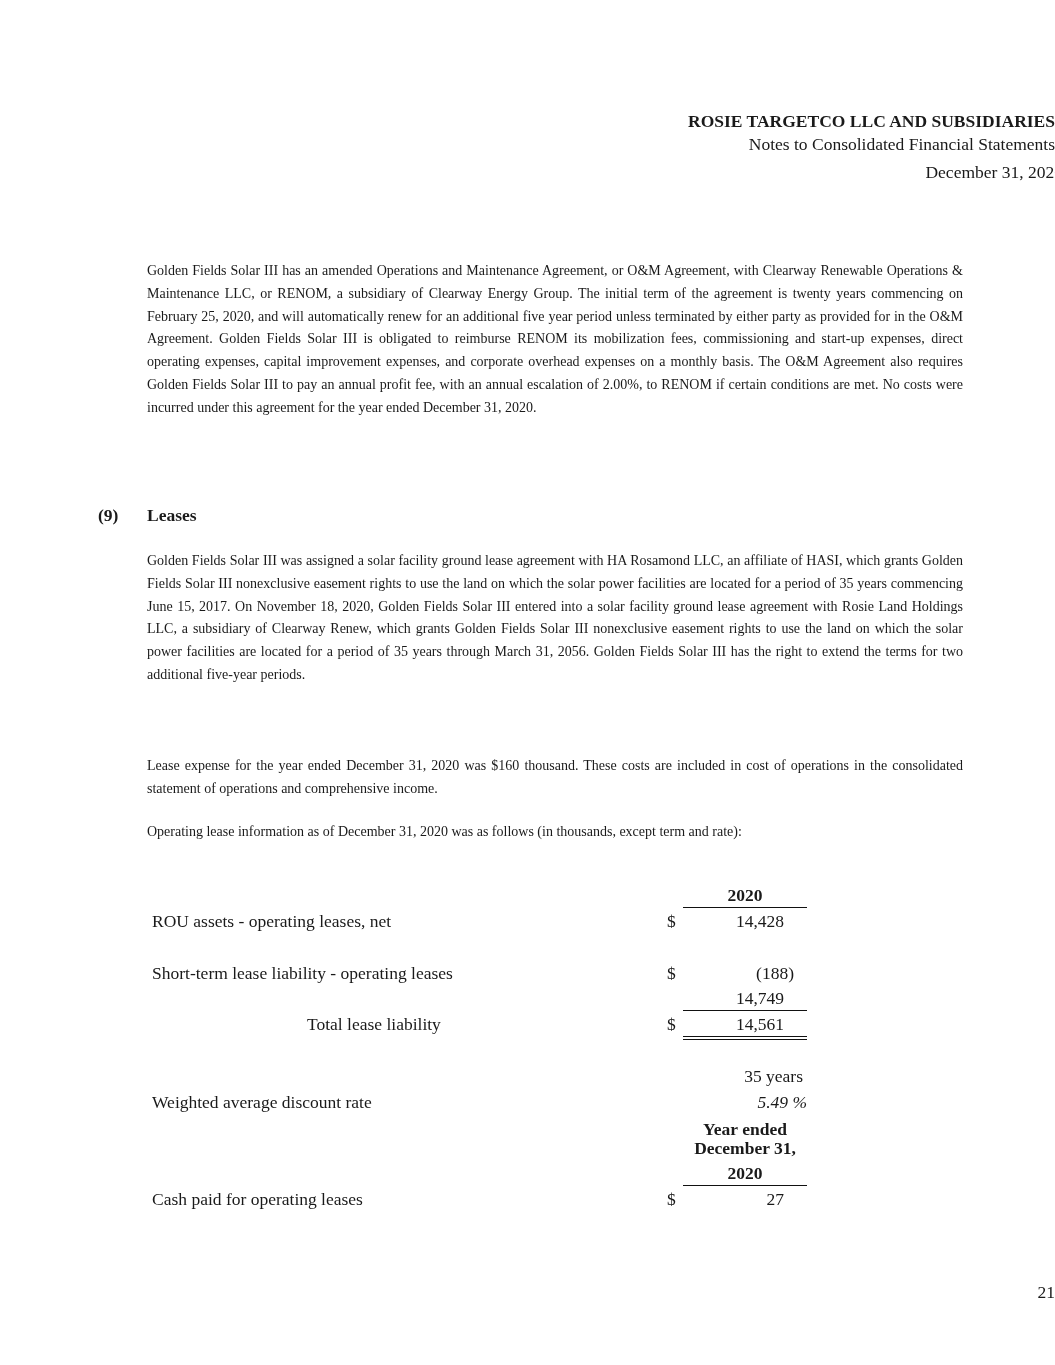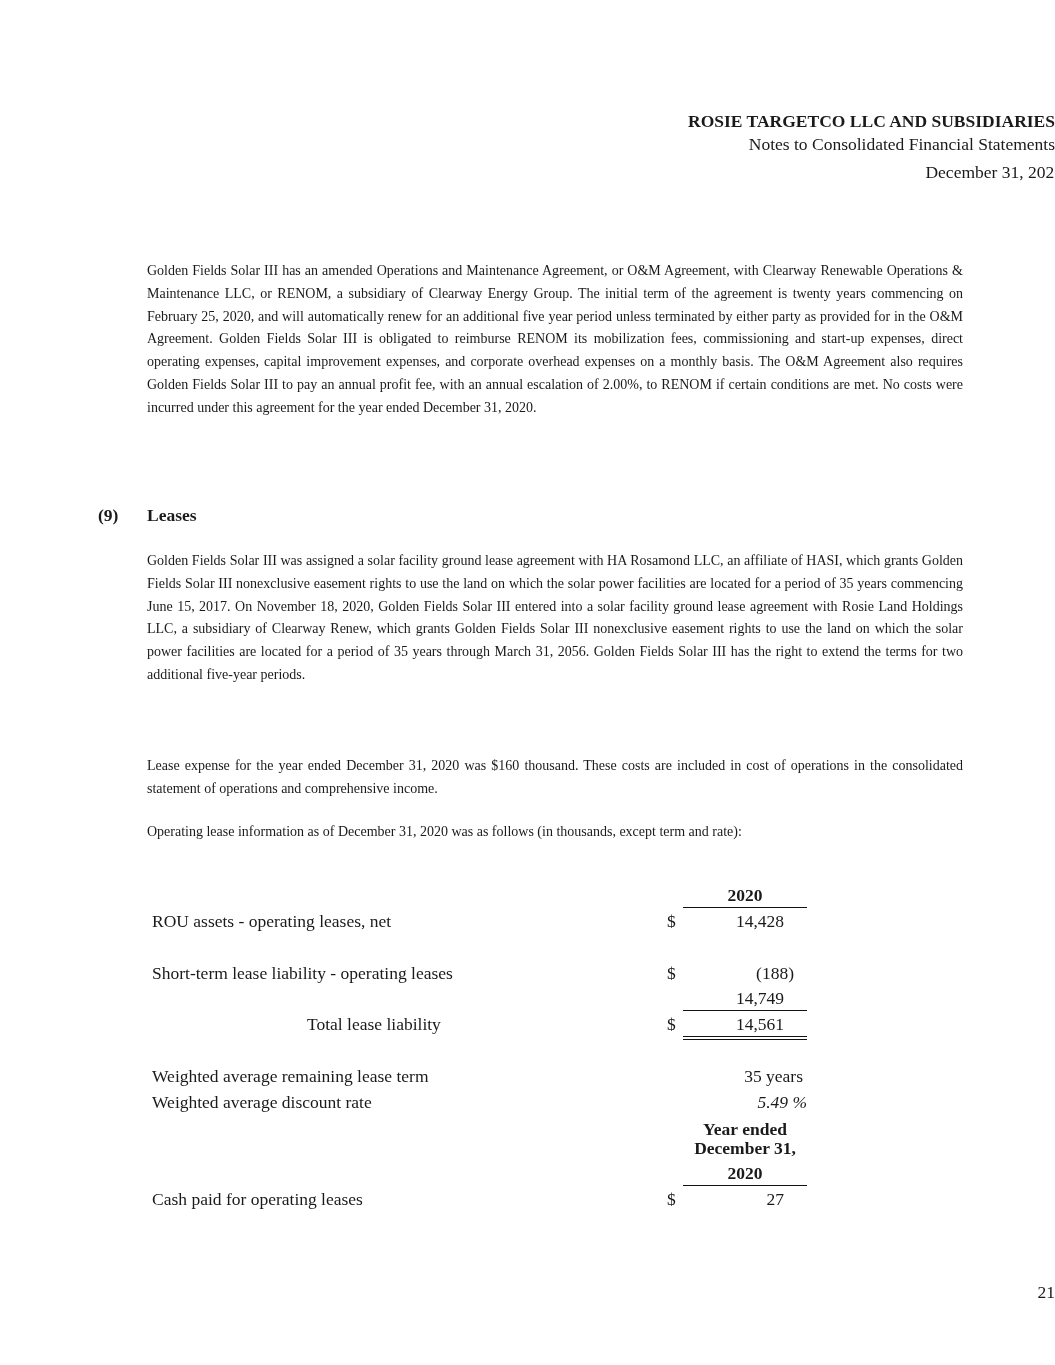--- a/index.html
+++ b/index.html
@@ -74,21 +74,20 @@
   <div class="rule" style="top:1010px;"></div>
 
   <div class="row" style="top:1012px;">
     <span class="label" style="left:155px;">Total lease liability</span>
     <span class="cur">$</span>
     <span class="val">14,561</span>
   </div>
   <div class="dbl" style="top:1036px;"></div>
 
   <div class="row" style="top:1064px;">
-    <span class="label">Weighted average remaining lease term</span>
     <span class="val plain">35 years</span>
   </div>
 
   <div class="row" style="top:1090px;">
     <span class="label">Weighted average discount rate</span>
     <span class="val plain" style="width:123px;font-style:italic;">5.49 %</span>
   </div>
 </div>
 
 <div>

